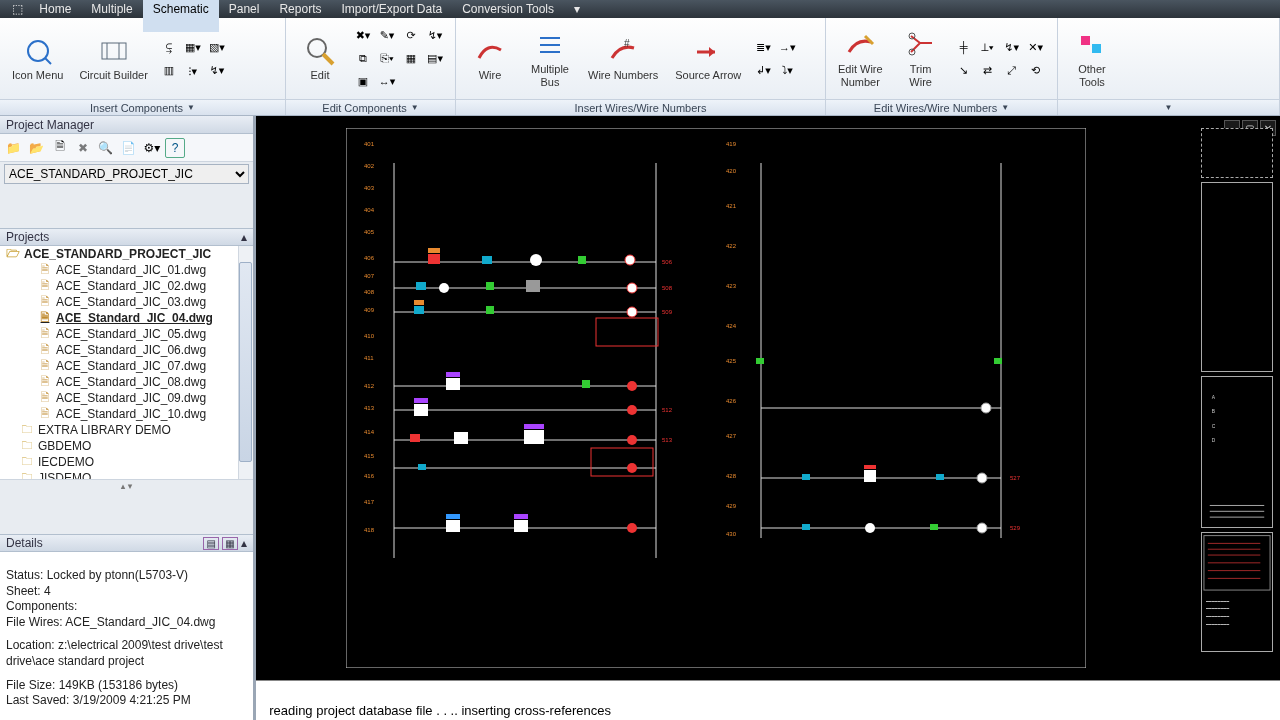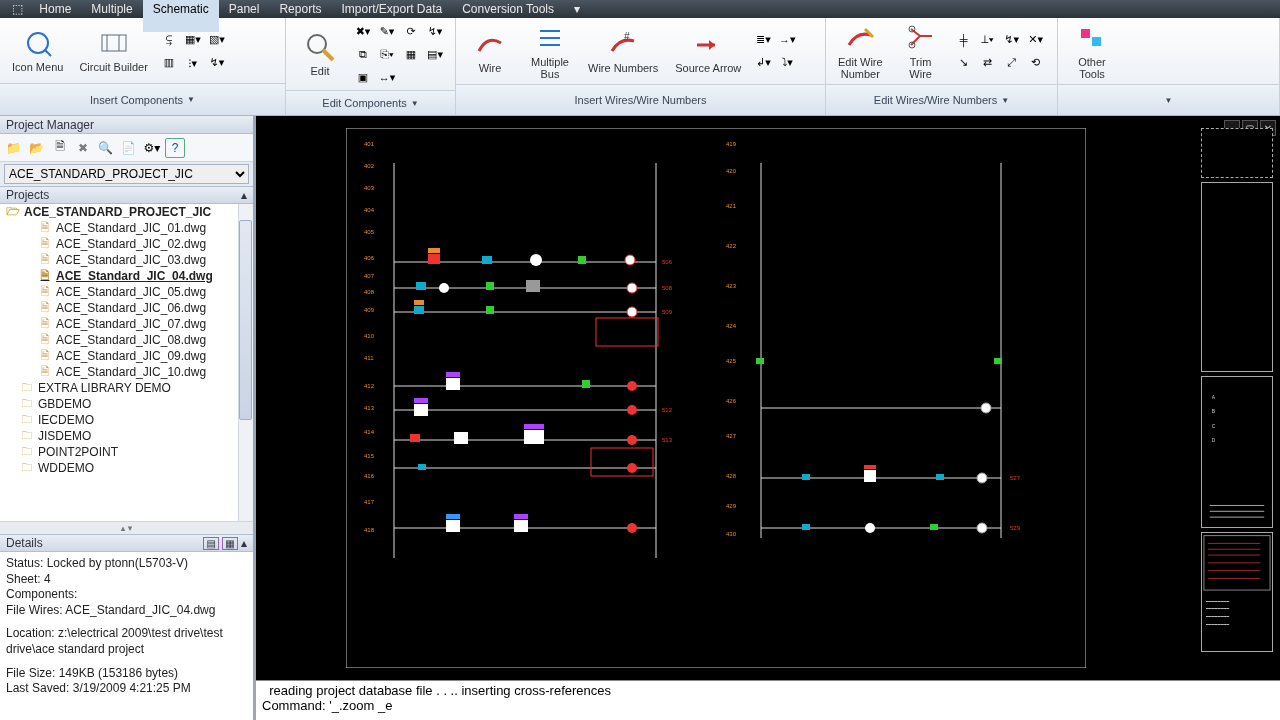--- a/index.html
+++ b/index.html
@@ -7,70 +7,70 @@
   
   
   .menubar { height: 18px; background: linear-gradient(#4a5560,#2c333a); display: flex; align-items: center; padding: 0 6px; gap: 0; color: #e8e8e8; }
   .menubar .mi { padding: 16px 10px; cursor: pointer; font-size: 12px; }
   .menubar .mi.active { background: #d0dff0; color: #000; border-radius: 2px 2px 0 0; }
   
   
   .ribbon { height: 98px; background: linear-gradient(#fefefe,#e6ecf3); border-bottom: 1px solid #a9b6c6; display: flex; }
   .ribbon-group { border-right: 1px solid #c7d1de; display: flex; flex-direction: column; }
   .ribbon-body { flex: 1; display: flex; align-items: center; padding: 2px 6px; gap: 4px; }
-  .ribbon-title { height: 32px; display: flex; align-items: center; justify-content: center; font-size: 11px; background: linear-gradient(#eef3f9,#d9e2ee); color: #3a4656; border-top: 1px solid #c7d1de; gap:4px; }
+  .ribbon-title { height: 16px; display: flex; align-items: center; justify-content: center; font-size: 11px; background: linear-gradient(#eef3f9,#d9e2ee); color: #3a4656; border-top: 1px solid #c7d1de; gap:4px; }
   .ribbon-title .caret { font-size: 8px; }
   .big-btn { display: flex; flex-direction: column; align-items: center; justify-content: center; padding: 2px 6px; min-width: 56px; cursor: pointer; }
   .big-btn .ic { width: 32px; height: 32px; display: flex; align-items: center; justify-content: center; }
   .big-btn .lbl { font-size: 11px; text-align: center; color: #333; line-height: 1.1; margin-top: 2px; }
   .tiny-row { display: flex; gap: 2px; }
   .tiny-btn { width: 22px; height: 22px; display: flex; align-items: center; justify-content: center; cursor: pointer; border-radius: 2px; font-size: 11px; }
   .stackv { display:flex; flex-direction:column; gap:1px; }
   
   
   .workspace { position: absolute; top: 116px; left: 0; right: 0; bottom: 0; display: flex; }
   
   
   .pm { width: 256px; background: #e8ecf1; border-right: 3px solid #9aa6b5; display: flex; flex-direction: column; }
   .pm-title { height: 18px; background: linear-gradient(#e9eef5,#d0d9e5); border-bottom: 1px solid #b2bfce; padding: 2px 6px; font-size: 12px; color: #334; }
   .pm-toolbar { height: 28px; background: #f5f7fa; border-bottom: 1px solid #cdd5df; display: flex; align-items: center; padding: 0 4px; gap: 3px; }
   .pm-toolbar .tb { width: 20px; height: 20px; display:flex;align-items:center;justify-content:center;font-size:12px;cursor:pointer;border:1px solid transparent;border-radius:2px;}
   .pm-select { margin:2px 4px; height:20px; font-size:12px; border:1px solid #a7b3c2;}
-  .pm-sectionhead { height: 18px; background: linear-gradient(#e9eef5,#d0d9e5); border-bottom: 1px solid #b2bfce; border-top: 1px solid #b2bfce; padding: 2px 6px; font-size: 12px; color:#334; display:flex; justify-content:space-between; align-items:center;}
+  .pm-sectionhead { height: 18px; background: linear-gradient(#e9eef5,#d0d9e5); border-bottom: 1px solid #b2bfce; border-top: 1px solid #b2bfce; padding: 2px 6px; font-size: 12px; color:#334; display:flex; justify-content:space-between; align-items:center;margin-top:42px;}
   .pm-tree { flex:1; overflow:auto; background:#fff; border-bottom:1px solid #cdd5df; position:relative;}
   .tree-scroll-track { position:absolute; right:0; top:0; bottom:0; width:15px; background:#eef1f5; border-left:1px solid #d0d7e0;}
   .tree-scroll-thumb { position:absolute; right:1px; top:16px; width:13px; height:200px; background:linear-gradient(#e1e8f2,#c9d5e5); border:1px solid #9eb0c7; border-radius:2px;}
   .tree-item { padding: 1px 4px; display:flex; align-items:center; gap:4px; font-size:12px; color:#222; cursor:pointer; white-space:nowrap;}
   .tree-item .fic { width:14px; height:14px; display:inline-flex; align-items:center; justify-content:center; font-size:11px;}
   .tree-item.proj { font-weight:bold; padding-left:6px;}
   .tree-item.dwg { padding-left:38px;}
   .tree-item.dwg.sel { font-weight:bold; text-decoration: underline;}
   .tree-item.other { padding-left:20px;}
-  .details { background:#fff; padding:4px 6px; font-size:12px; color:#222; overflow:auto; position:relative; flex:0 0 168px;}
+  .details { background:#fff; padding:16px 6px; font-size:12px; color:#222; overflow:auto; position:relative; flex:0 0 168px;}
   .details .dline { line-height:1.3;}
   
   
   .canvas-wrap { flex: 1; background: #000; position: relative; overflow:hidden;}
   .canvas-controls { position:absolute; top:4px; right:4px; display:flex; gap:2px;}
   .canvas-controls .cc{ width:16px;height:16px;background:#1a1a1a;border:1px solid #555;color:#ccc;display:flex;align-items:center;justify-content:center;font-size:10px;cursor:pointer;}
   
   .thumb-panel { position:absolute; right:5px; top:12px; width:74px; display:flex; flex-direction:column; gap:4px;}
   .thumb { border:1px solid #aaa; background:#000; width:72px;}
   .thumb.h1{ height:50px; border-style:dashed;}
   .thumb.h2{ height:190px;}
   .thumb.h3{ height:152px;}
   .thumb.h4{ height:120px;}
   .thumb svg { width:100%; height:100%;}
   
   .drawing { position:absolute; left:90px; top:12px; width:740px; height:540px; }
   .drawing svg { width:100%; height:100%; }
   
   
   .cmd { position:absolute; left:0; right:0; bottom:0; height:40px; background:#fff; border-top:1px solid #888; font-family:"Courier New",monospace; font-size:13px; padding:2px 6px; color:#000;}
-  .cmd .cline{ white-space:pre;}
+  .cmd .cline{ white-space:pre;margin-top:20px;}
   
   .folder-icon{color:#caa33a;}
   .dwg-icon{color:#c08b30;}
 </style>
 </head>
 <body>
 
 <div class="menubar">
   <span class="mi" style="padding:2px 6px"><span>⬚</span></span>
   <span class="mi">Home</span>

